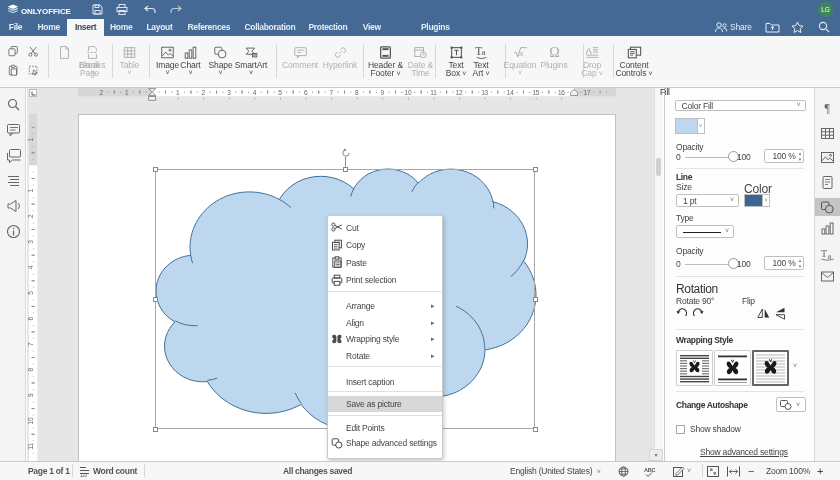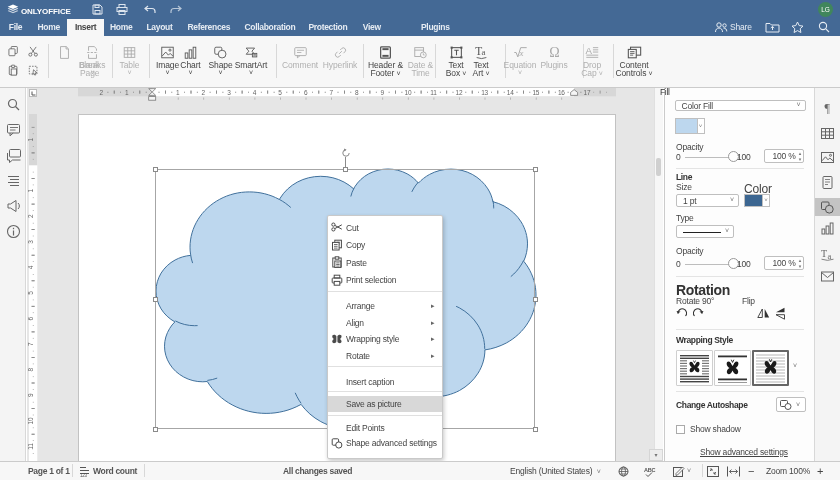--- a/index.html
+++ b/index.html
@@ -660,21 +660,21 @@
       <span style="position:absolute;left:6px;top:5.5px;width:38px;height:1.5px;background:#222"></span>
       <span style="position:absolute;right:4px;top:50%;margin-top:-4.5px;font-size:7px;color:#777">˅</span>
     </div>
     <div style="position:absolute;left:676px;top:246px;font-size:8.5px;color:#444">Opacity</div>
     <div style="position:absolute;left:676px;top:259px;font-size:8.5px;color:#444">0</div>
     <div style="position:absolute;left:685px;top:263.5px;width:49px;height:1.5px;background:#bdbdbd"></div>
     <div style="position:absolute;left:728px;top:258px;width:11px;height:11px;background:#fff;border:1px solid #999;border-radius:50%;box-sizing:border-box"></div>
     <div style="position:absolute;left:737px;top:259px;font-size:8.5px;color:#444">100</div>
     <div style="position:absolute;left:764px;top:256px;width:40px;height:14px;background:#fff;border:1px solid #bfbfbf;border-radius:2px;box-sizing:border-box;font-size:8.5px;color:#444;text-align:center;line-height:12px">100 %<span style="position:absolute;right:2px;top:0px;font-size:5px;color:#777;line-height:6px">▴<br>▾</span></div>
     <div style="position:absolute;left:676px;top:276px;width:128px;height:1px;background:#e4e4e4"></div>
-    <div style="position:absolute;left:676px;top:282px;font-size:14px;font-weight:700;color:#333;letter-spacing:-0.35px">Rotation</div>
+    <div style="position:absolute;left:676px;top:282px;font-size:12px;font-weight:400;color:#333;letter-spacing:-0.35px">Rotation</div>
     <div style="position:absolute;left:676px;top:296px;font-size:8.5px;color:#444">Rotate 90°</div>
     <div style="position:absolute;left:742px;top:296px;font-size:8.5px;color:#444">Flip</div>
     <svg style="position:absolute;left:676px;top:308px" width="11" height="11" viewBox="0 0 11 11">
       <path d="M9.5,8 A4.3,4.3 0 1 0 2,5.5" stroke="#333" fill="none" stroke-width="1.1"></path>
       <path d="M0.5,3 L2,5.8 L4.5,3.6 Z" fill="#333"></path>
     </svg>
     <svg style="position:absolute;left:693px;top:308px;transform:scaleX(-1)" width="11" height="11" viewBox="0 0 11 11">
       <path d="M9.5,8 A4.3,4.3 0 1 0 2,5.5" stroke="#333" fill="none" stroke-width="1.1"></path>
       <path d="M0.5,3 L2,5.8 L4.5,3.6 Z" fill="#333"></path>
     </svg>

